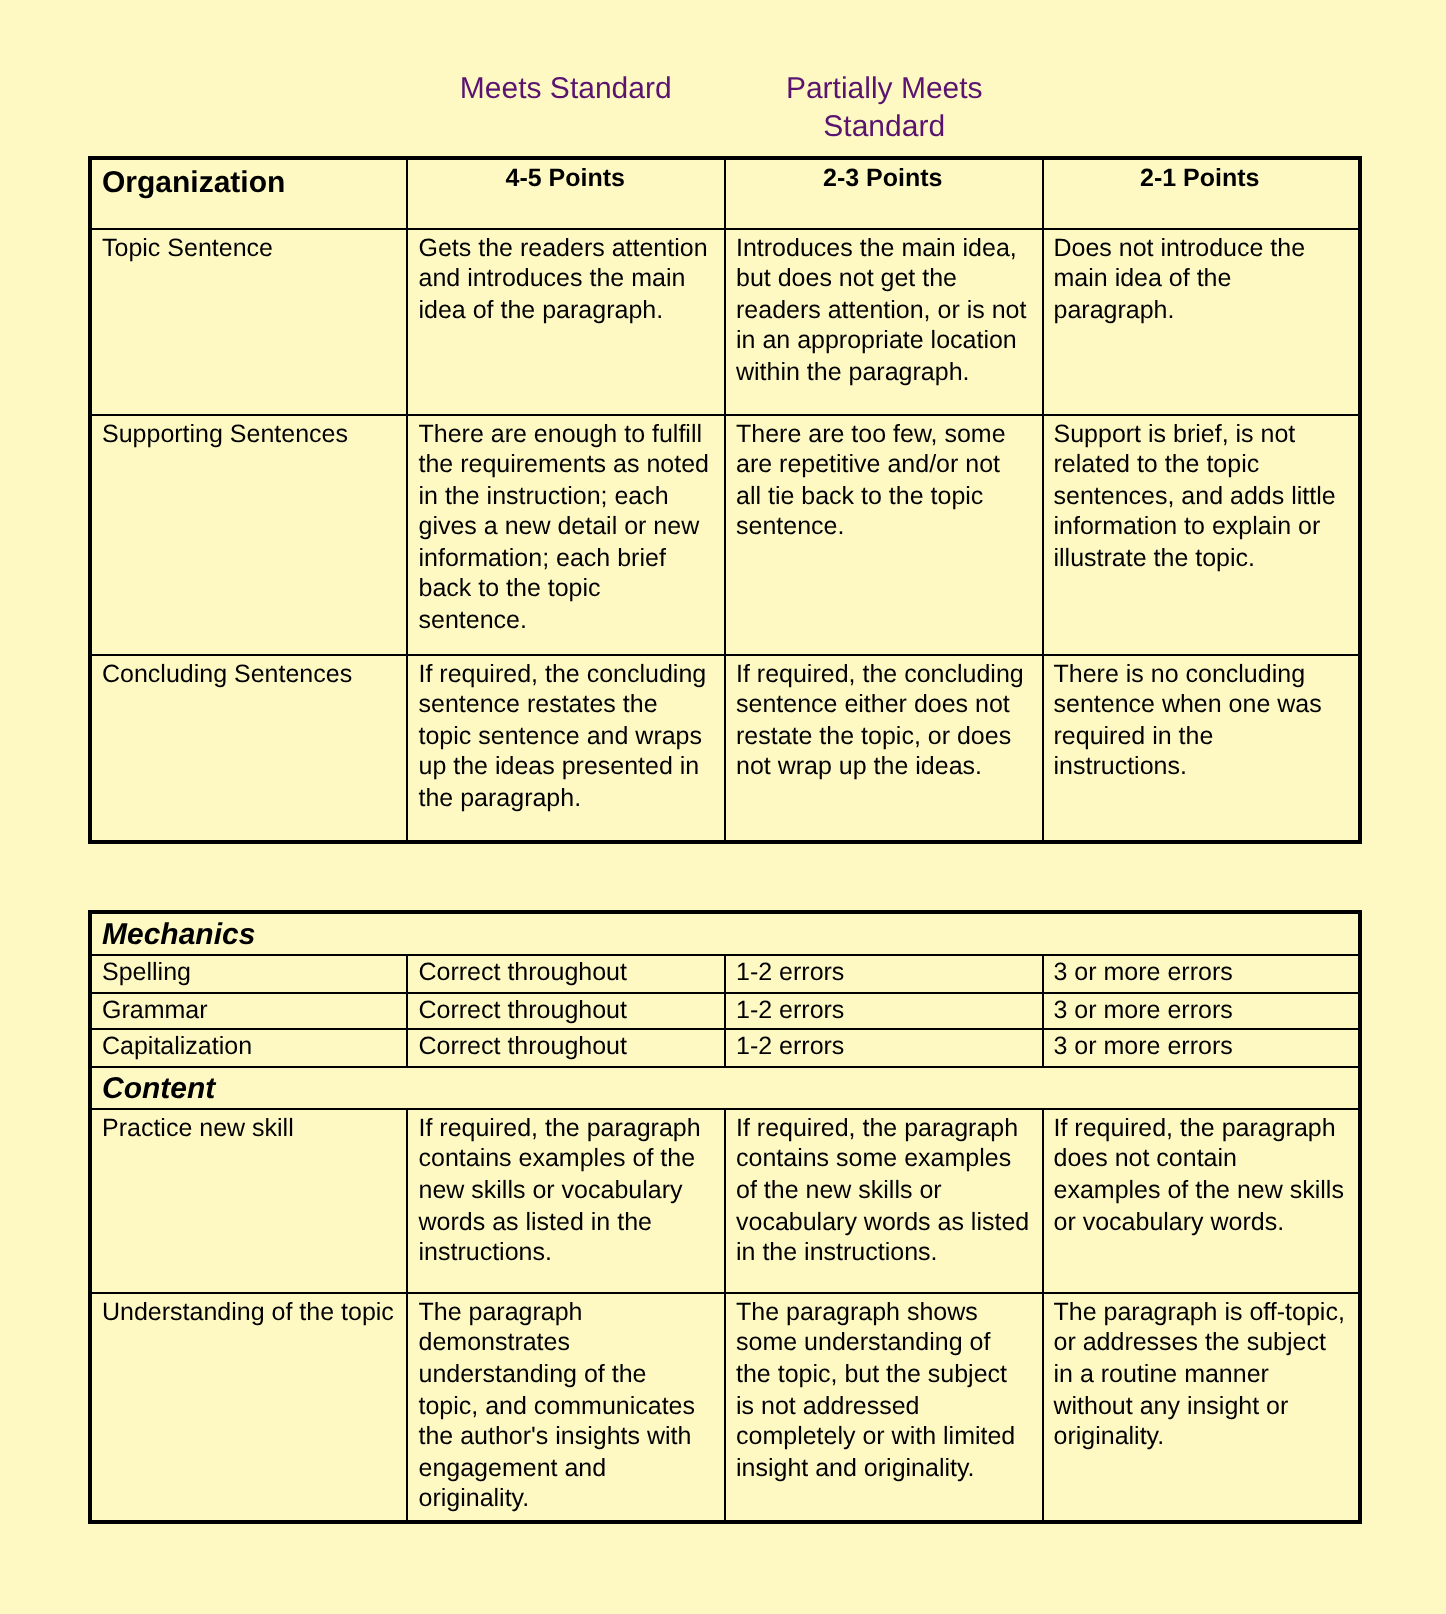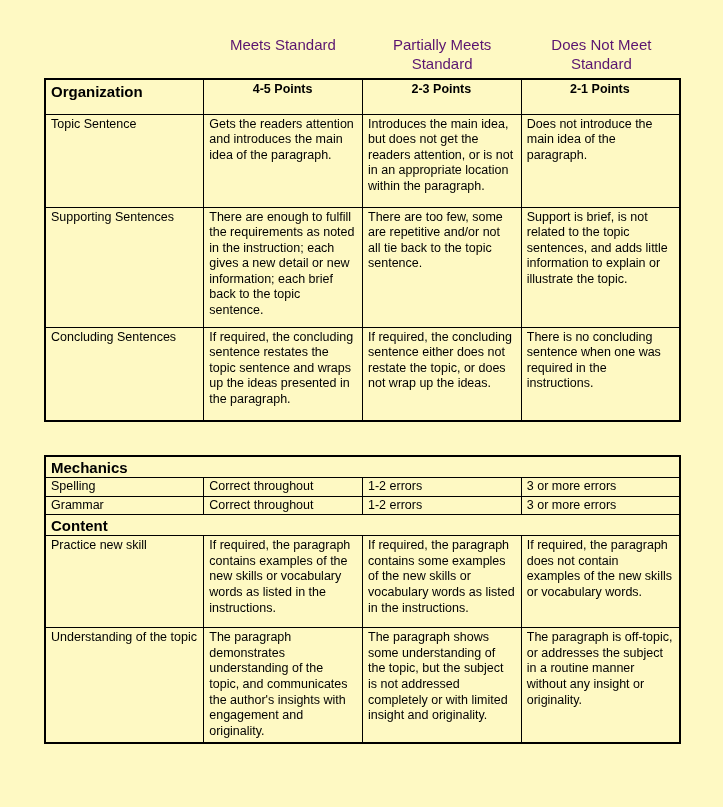--- a/index.html
+++ b/index.html
@@ -50,35 +50,34 @@
     line-height: 18px;
     padding-top: 3px;
   }
   tr.org-row td { height: 35px; }
   td.points { text-align: center; font-weight: bold; }
 
   tr.row-topic td       { height: 93px; }
   tr.row-supporting td  { height: 120px; }
   tr.row-concluding td  { height: 94px; }
 
-  tr.mech-header td, tr.content-header td { height: 20px; padding-top: 2px; padding-bottom: 0; }
+  tr.mech-header td, tr.content-header td { height: 20px; padding-top: 2px; padding-bottom: 0; font-style: italic; }
   tr.skill-row td { height: 14px; padding-top: 1px; padding-bottom: 1px; vertical-align: middle; }
   tr.row-practice td      { height: 92px; }
   tr.row-understanding td { height: 115px; }
 </style>
 </head>
 <body>
 
 <div class="page">
 
   <div class="col-headers">
     <div class="hcell"></div>
     <div class="hcell">Meets Standard</div>
     <div class="hcell">Partially Meets Standard</div>
-    <div class="hcell">Does Not Meet Standard</div>
   </div>
 
   <table class="rubric t1">
     <colgroup>
         <col>
         <col>
         <col>
         <col>
       </colgroup>
     <tbody>
@@ -125,20 +124,26 @@
         <td>Correct throughout</td>
         <td>1-2 errors</td>
         <td>3 or more errors</td>
       </tr>
       <tr class="skill-row">
         <td>Grammar</td>
         <td>Correct throughout</td>
         <td>1-2 errors</td>
         <td>3 or more errors</td>
       </tr>
+      <tr class="skill-row">
+        <td>Capitalization</td>
+        <td>Correct throughout</td>
+        <td>1-2 errors</td>
+        <td>3 or more errors</td>
+      </tr>
       <tr class="content-header">
         <td colspan="4" class="section-label">Content</td>
       </tr>
       <tr class="row-practice">
         <td>Practice new skill</td>
         <td>If required, the paragraph contains examples of the new skills or vocabulary words as listed in the instructions.</td>
         <td>If required, the paragraph contains some examples of the new skills or vocabulary words as listed in the instructions.</td>
         <td>If required, the paragraph does not contain examples of the new skills or vocabulary words.</td>
       </tr>
       <tr class="row-understanding">

